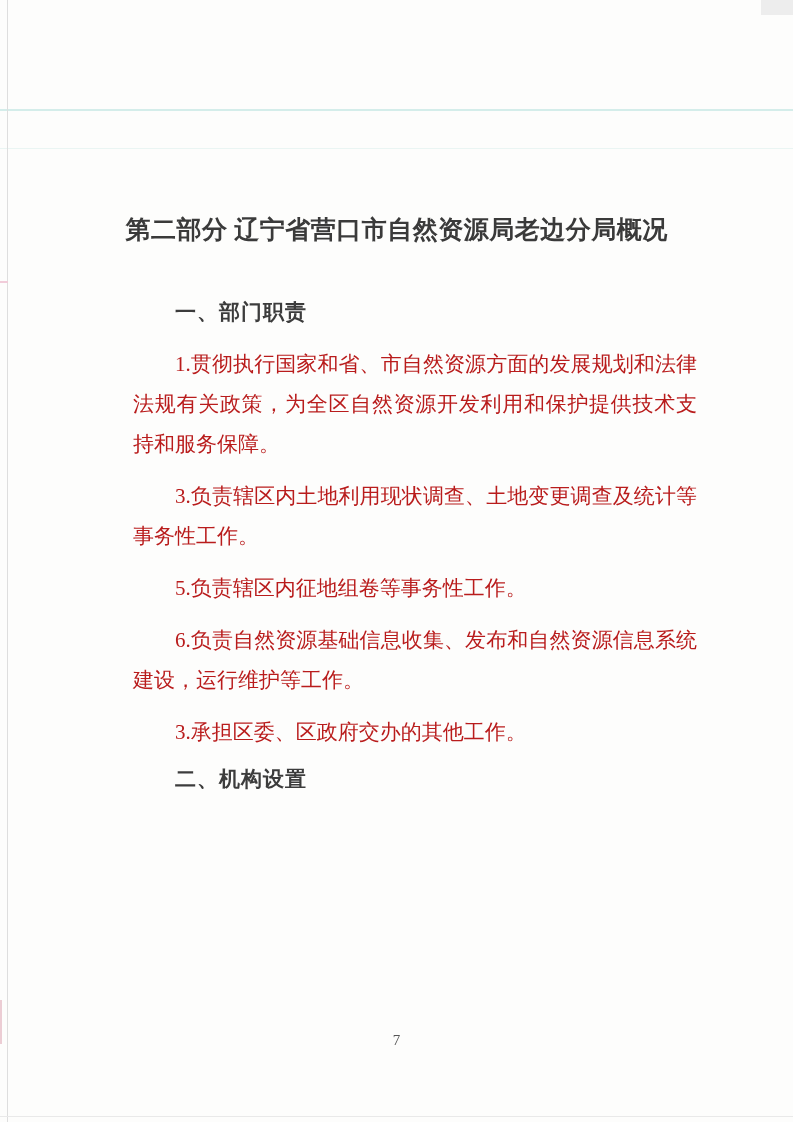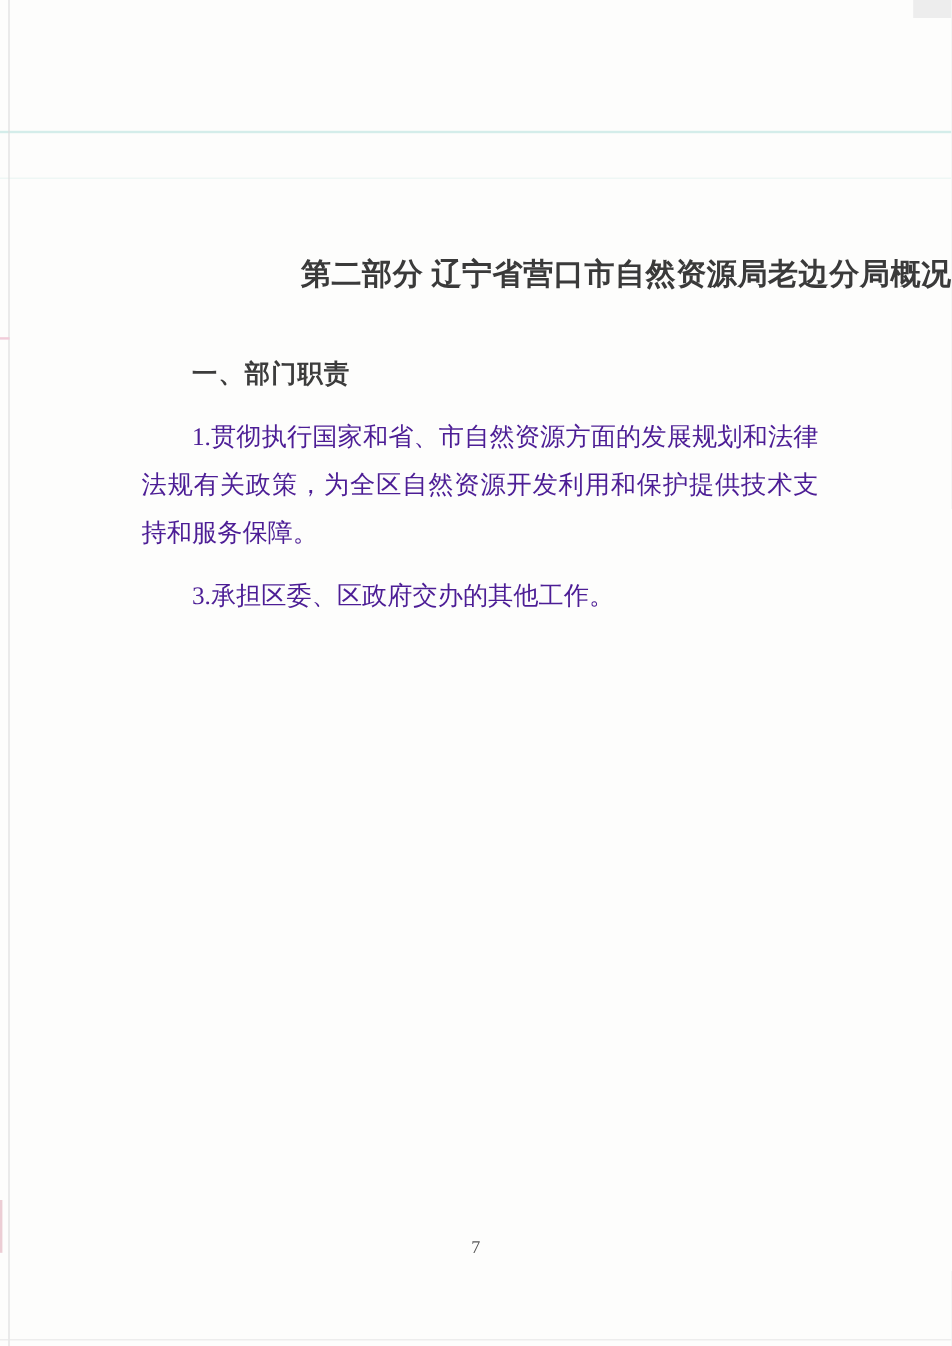--- a/index.html
+++ b/index.html
@@ -50,48 +50,48 @@
   .scan-pink-edge {
     position: absolute; left: 0; top: 1000px;
     width: 2px; height: 44px;
     background: #eccdd4;
   }
   
   .doc-title {
     position: absolute; top: 213px; left: 0;
     width: 100%;
     margin: 0;
-    text-align: right;
+    text-align: center;
     font-size: 25px;
     line-height: 34px;
     font-weight: 700;
     color: #3a3a3a;
     letter-spacing: 0.5px;
   }
   .content {
     position: absolute;
-    left: 118px;
+    left: 133px;
     top: 297px;
     width: 564px;
   }
   .section-heading {
     margin: 0 0 17px 0;
     padding-left: 42px;
     font-size: 21px;
     line-height: 30px;
     font-weight: 700;
     color: #3c3c3c;
     letter-spacing: 1px;
     font-family: "Liberation Sans", "DejaVu Sans", sans-serif;
   }
   .body-paragraph {
     margin: 0 0 12px 0;
     font-size: 21px;
     line-height: 40px;
-    color: #4c1d95;
+    color: #b91c1c;
     text-align: justify;
     text-indent: 2em;
   }
   .page-number {
     position: absolute; top: 1032px; left: 0;
     width: 100%;
     text-align: center;
     font-size: 15px;
     color: #565656;
     font-family: "Liberation Serif", "DejaVu Serif", serif;
@@ -109,18 +109,22 @@
   <div class="scan-corner"></div>
   <div class="scan-pink-tick"></div>
   <div class="scan-pink-edge"></div>
 
   <h1 class="doc-title">第二部分 辽宁省营口市自然资源局老边分局概况</h1>
 
   <div class="content">
 
   <h2 class="section-heading">一、部门职责</h2>
       <p class="body-paragraph">1.贯彻执行国家和省、市自然资源方面的发展规划和法律法规有关政策，为全区自然资源开发利用和保护提供技术支持和服务保障。</p>
+      <p class="body-paragraph">3.负责辖区内土地利用现状调查、土地变更调查及统计等事务性工作。</p>
+      <p class="body-paragraph">5.负责辖区内征地组卷等事务性工作。</p>
+      <p class="body-paragraph">6.负责自然资源基础信息收集、发布和自然资源信息系统建设，运行维护等工作。</p>
       <p class="body-paragraph">3.承担区委、区政府交办的其他工作。</p>
+      <h2 class="section-heading">二、机构设置</h2>
     </div>
 
   <div class="page-number">7</div>
 
 </div>
 
 </body></html>

